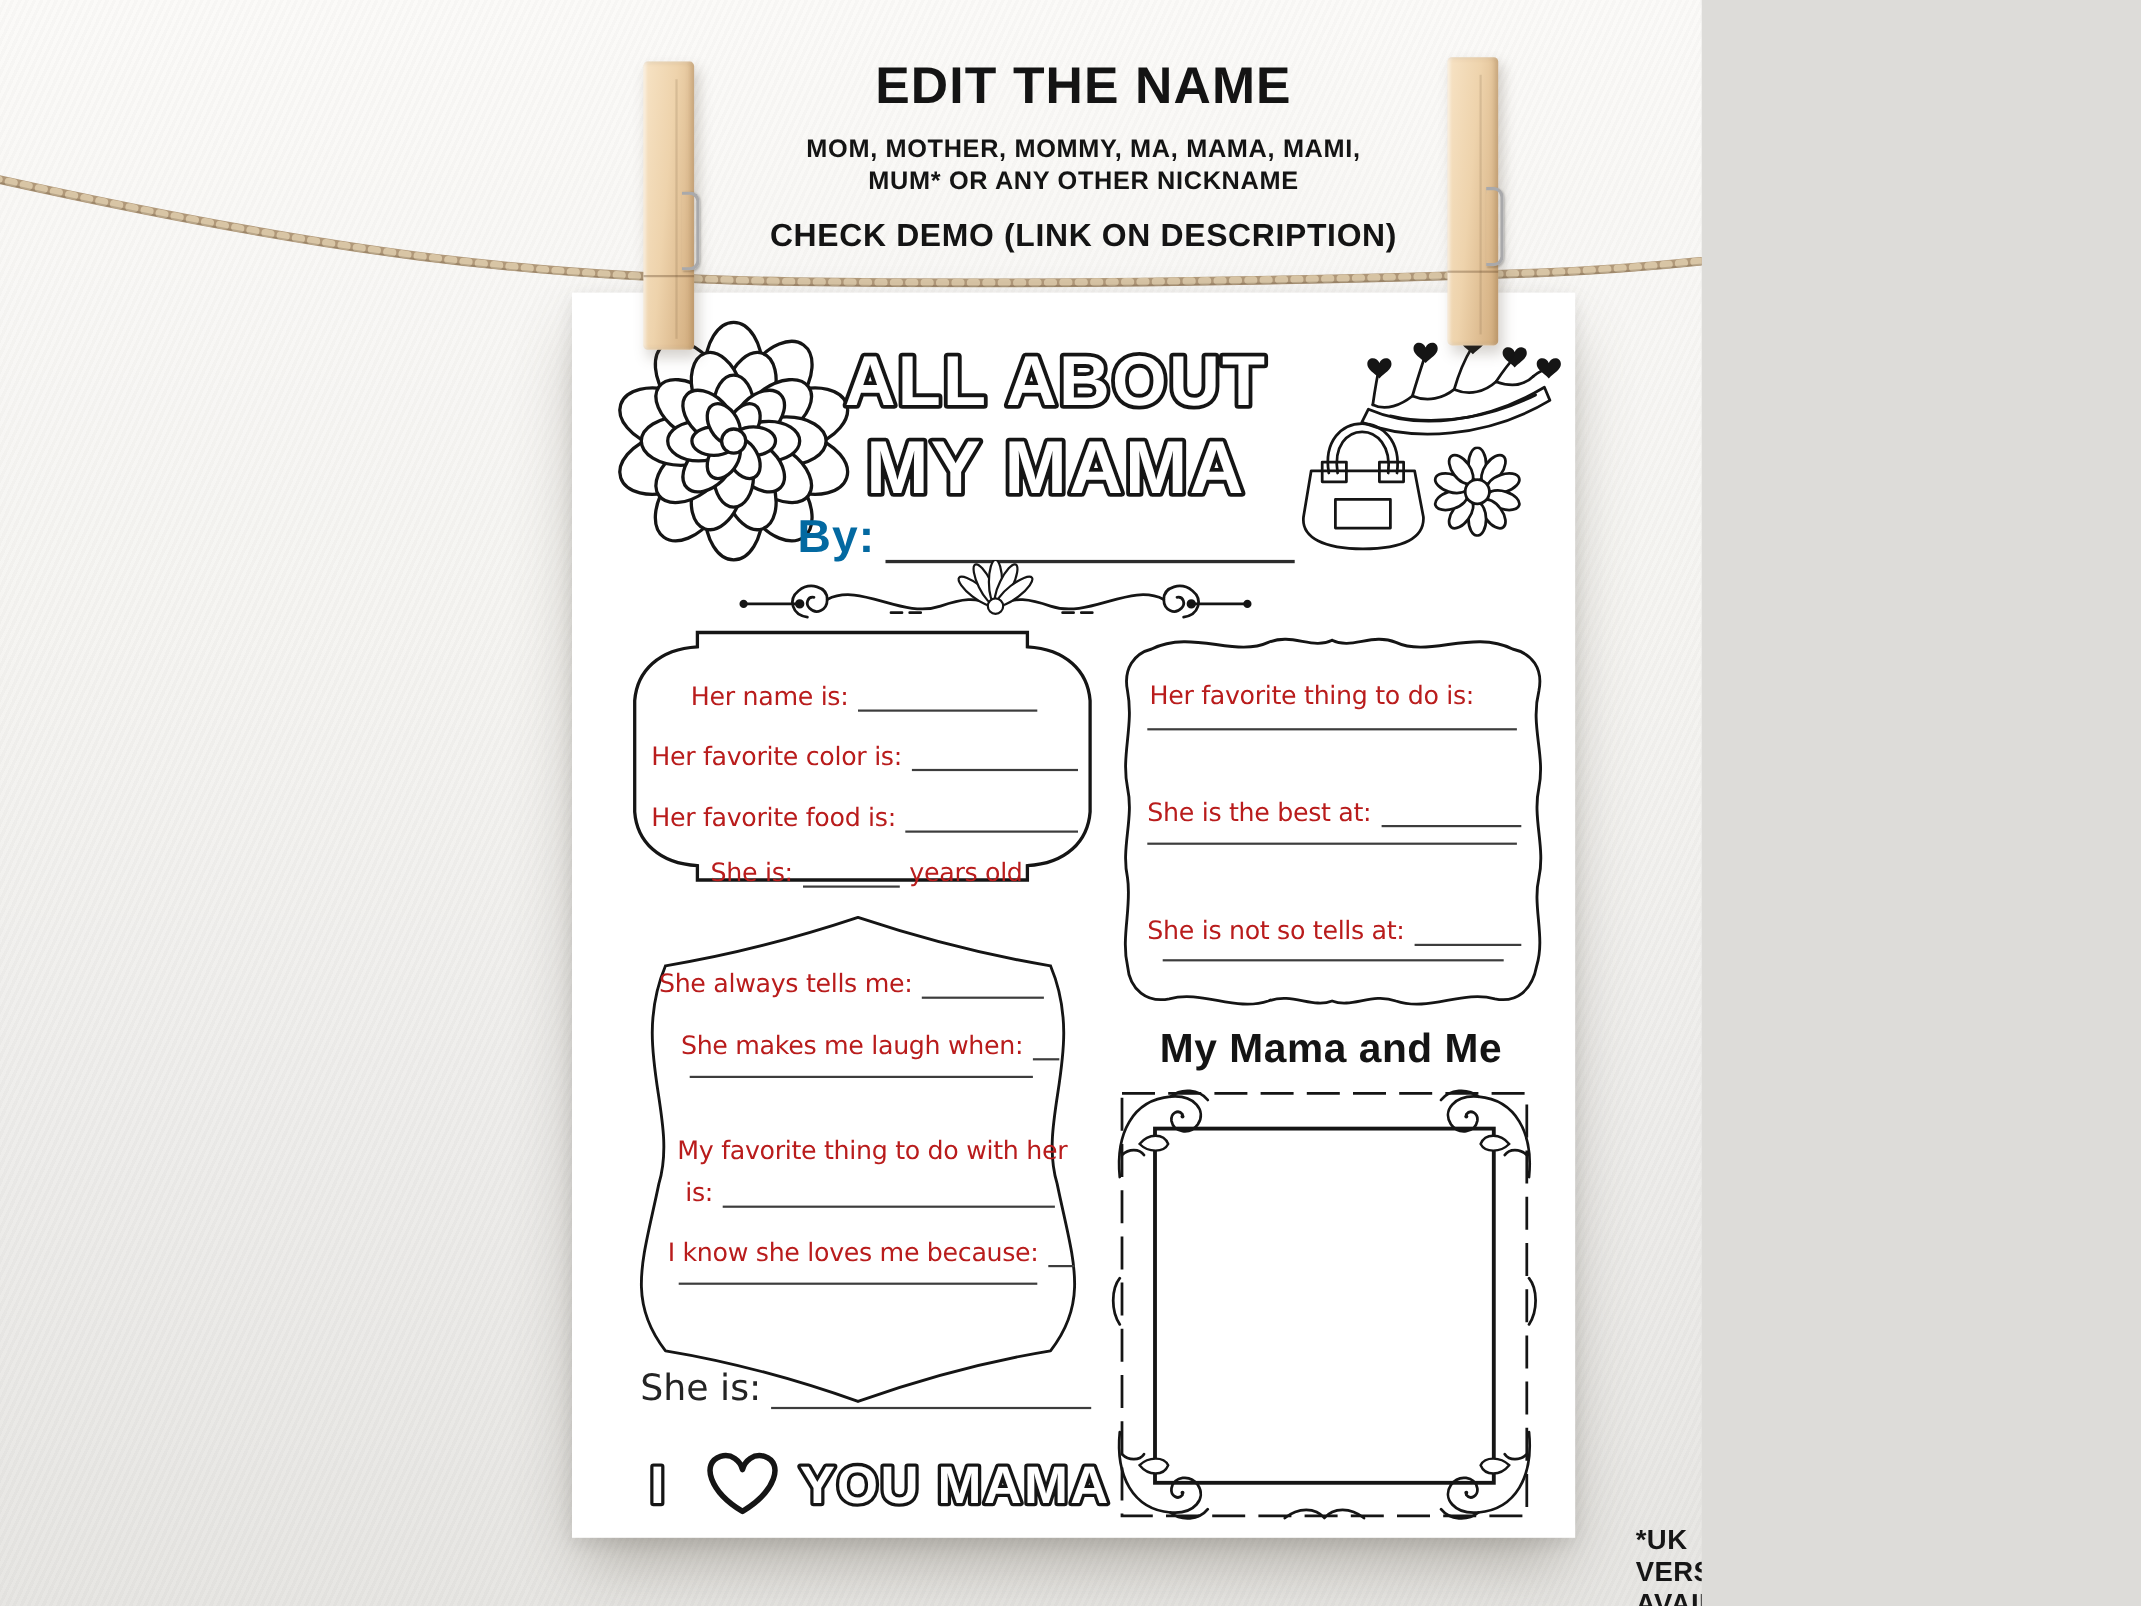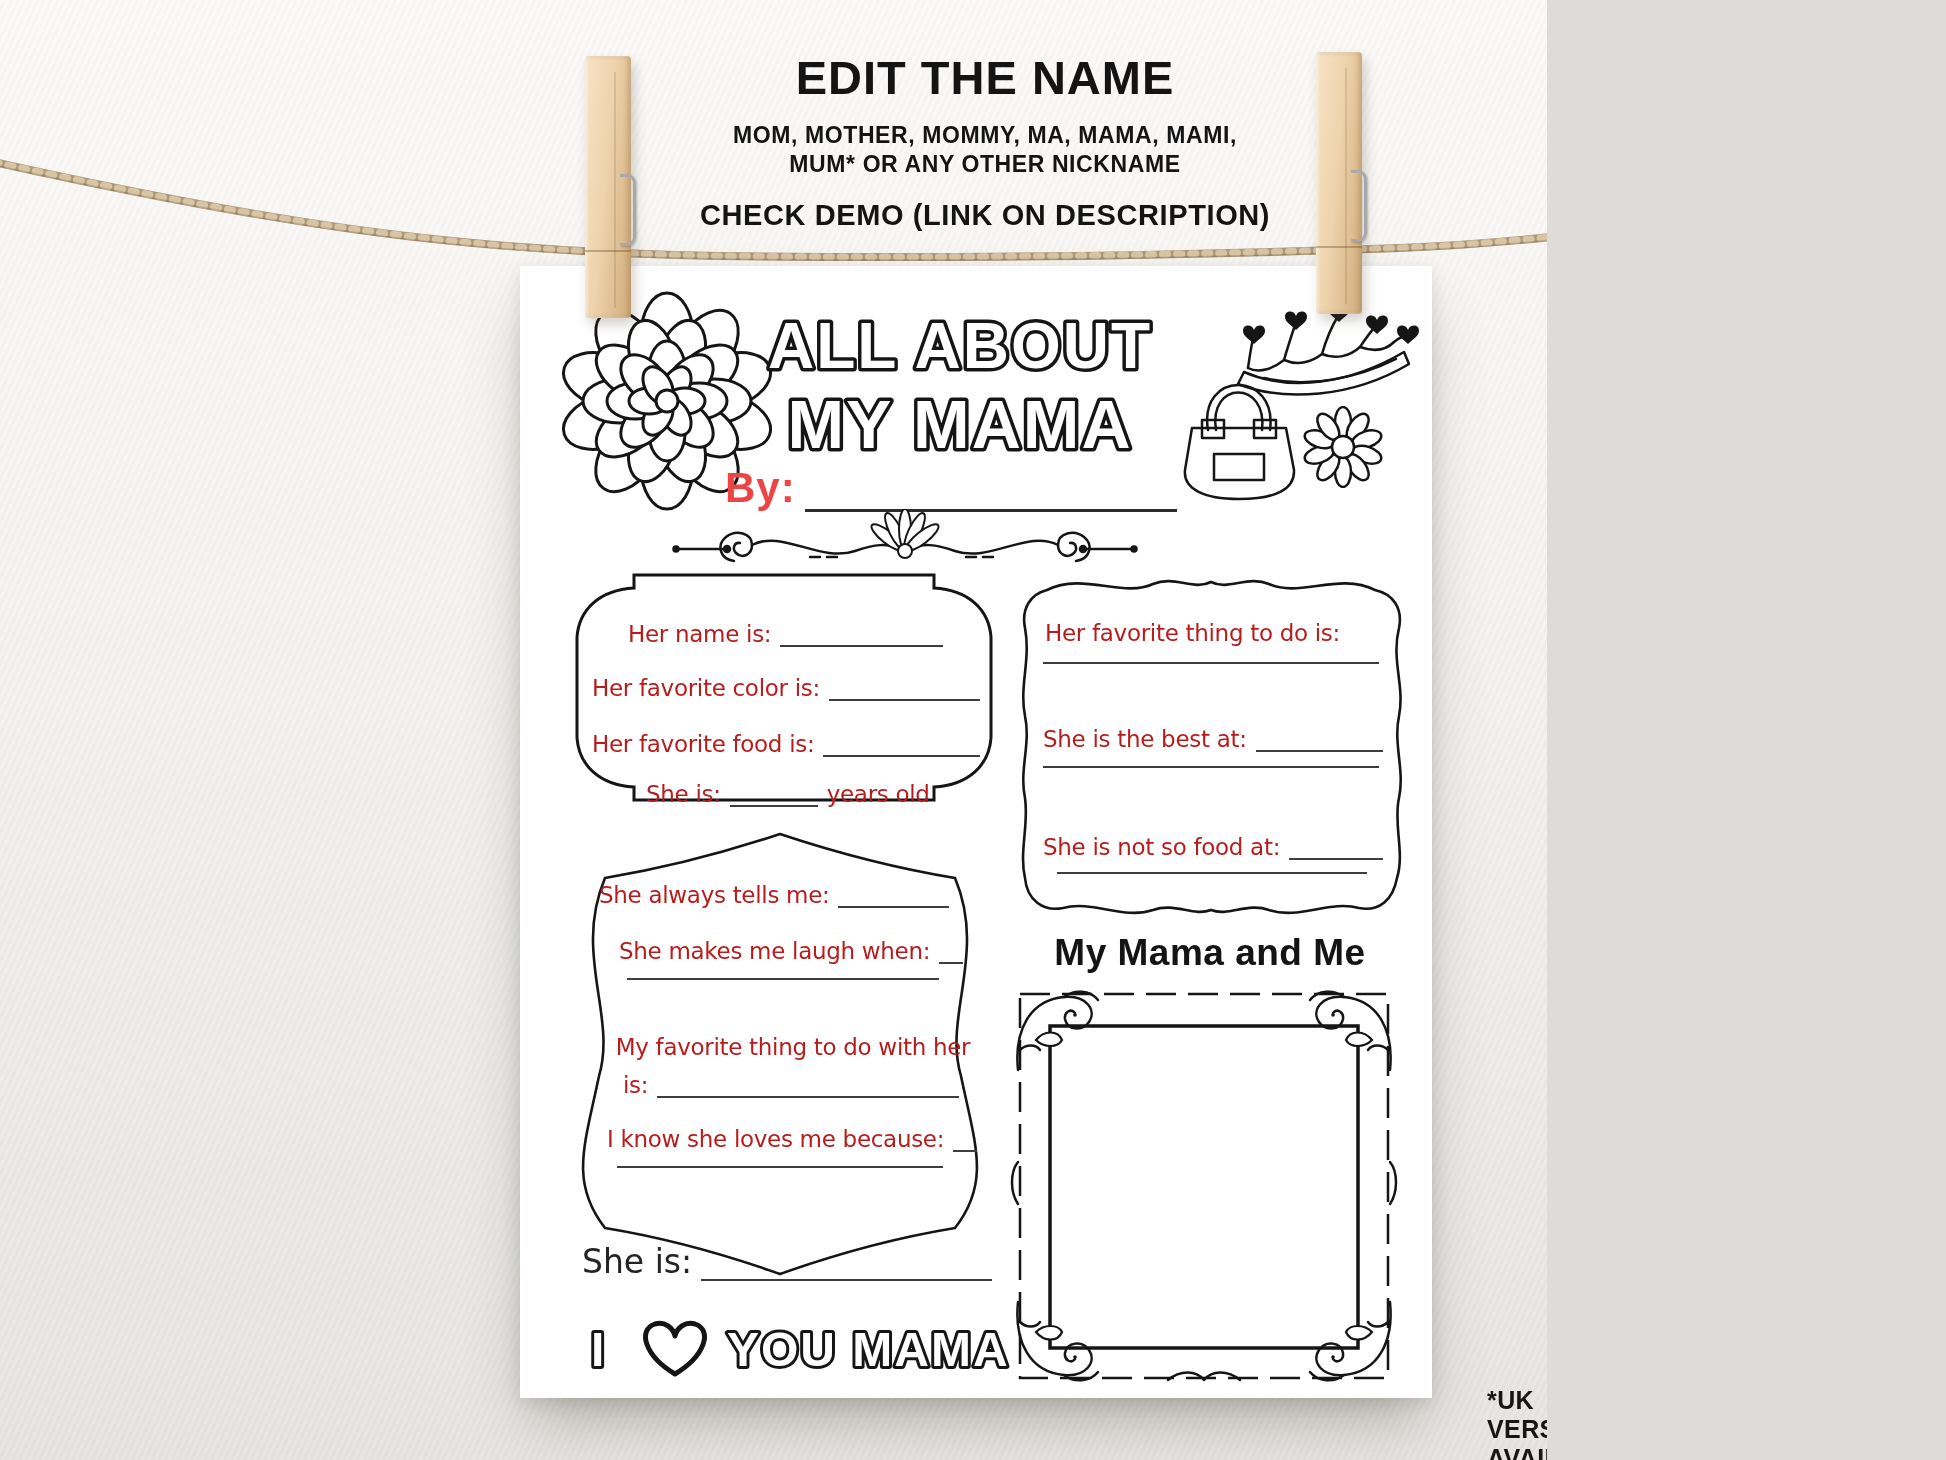--- a/index.html
+++ b/index.html
@@ -30,21 +30,21 @@
   .pin-left{left:585px;top:56px;}
   .pin-right{left:1316px;top:52px;}
   
   .abs{position:absolute;}
   .row{position:absolute;display:flex;align-items:flex-end;gap:9px;}
   .hw{font-family:"DejaVu Sans",sans-serif;font-size:23px;letter-spacing:-.3px;color:#b91c1c;white-space:nowrap;margin-top:20px;}
   .bl{border-bottom:2px solid #3d3d3d;height:24px;flex:0 0 auto;}
   .bl-flex{border-bottom:2px solid #3d3d3d;height:24px;flex:1 1 30px;min-width:24px;}
   .line{position:absolute;border-bottom:2px solid #3d3d3d;height:0;}
   .by-row{left:205px;top:198px;width:452px;}
-  .by-label{font-family:"Liberation Sans",sans-serif;font-size:42px;font-weight:800;color:#ef4444;letter-spacing:1px;}
+  .by-label{font-family:"Liberation Sans",sans-serif;font-size:42px;font-weight:800;color:#0369a1;letter-spacing:1px;}
   .by-row .bl-flex{border-bottom-width:3px;border-color:#2c2c2c;height:34px;}
   .sheis-row{left:62px;top:976px;width:410px;}
   .sheis-label{font-family:"DejaVu Sans",sans-serif;font-size:33px;color:#242424;}
   .sheis-row .bl-flex{height:32px;}
   .photo-heading{position:absolute;left:500px;top:666px;width:380px;text-align:center;
       font-size:37px;font-weight:800;color:#141414;letter-spacing:.5px;}
   svg{display:block;}
   .doodle{fill:none;stroke:#151515;stroke-width:2.5;stroke-linecap:round;stroke-linejoin:round;}
 </style>
 </head>
@@ -217,21 +217,21 @@
       <div class="row" style="left:32px;top:36px;width:340px;">
         <span class="hw">Her favorite thing to do is:</span>
       </div>
       <div class="line" style="left:30px;top:98px;width:336px;"></div>
       <div class="row" style="left:30px;top:142px;width:340px;">
         <span class="hw">She is the best at:</span>
         <span class="bl-flex"></span>
       </div>
       <div class="line" style="left:30px;top:202px;width:336px;"></div>
       <div class="row" style="left:30px;top:250px;width:340px;">
-        <span class="hw">She is not so food at:</span>
+        <span class="hw">She is not so tells at:</span>
         <span class="bl-flex"></span>
       </div>
       <div class="line" style="left:44px;top:308px;width:310px;"></div>
     </div>
 
     <div class="abs" style="left:45px;top:548px;width:430px;height:475px;">
       <svg width="430" height="475" viewBox="0 0 430 475" style="position:absolute;left:0;top:0;">
         <path d="M40,64 Q125,50 215,20 Q305,50 390,64 C422,140 378,202 396,262 C410,330 426,368 390,414
                  Q305,428 215,460 Q125,428 40,414 C4,368 20,330 34,262 C52,202 8,140 40,64 Z" fill="#fff" stroke="#151515" stroke-width="2.6"></path>
       </svg>

